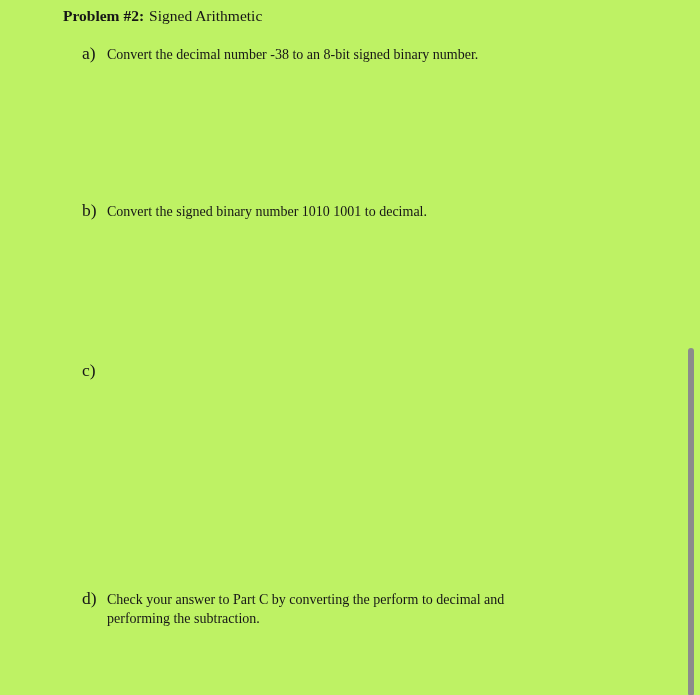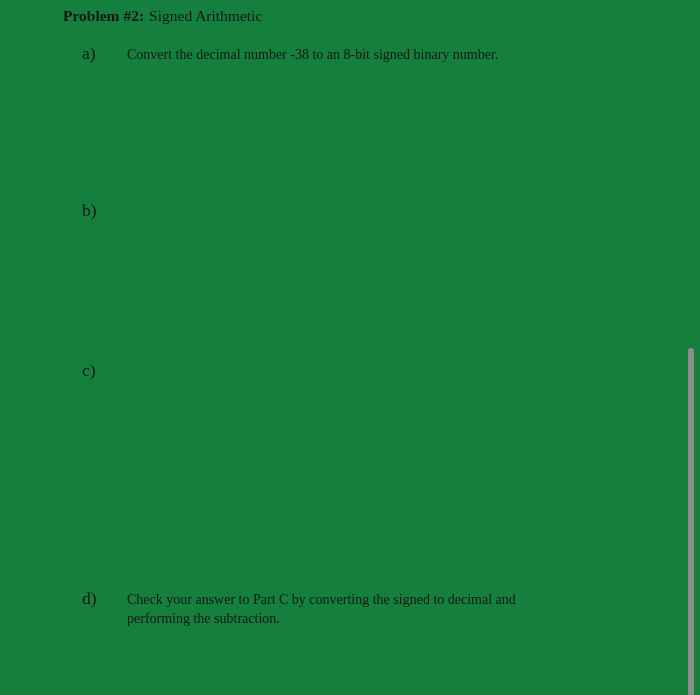--- a/index.html
+++ b/index.html
@@ -8,21 +8,21 @@
     height: 695px;
     background: #fdfdfd;
     overflow: hidden;
     position: relative;
     font-family: "Liberation Serif", "DejaVu Serif", serif;
     color: #161616;
   }
   .page {
     position: absolute;
     inset: 0;
-    background: #15803d;
+    background: #bef264;
   }
   .title {
     position: absolute;
     left: 63px;
     top: 7px;
     font-size: 15.5px;
     white-space: nowrap;
   }
   .title-bold { font-weight: bold; }
   .title-rest { margin-left: 5px; }
@@ -38,21 +38,21 @@
     width: 25px;
     font-size: 17.5px;
     line-height: 18px;
     white-space: nowrap;
   }
   .ptext {
     font-size: 14px;
     line-height: 19px;
     max-width: 505px;
   }
-  .pline { white-space: nowrap; margin-left: 20px; }
+  .pline { white-space: nowrap; }
 
   #part-a { top: 44px; }
   #part-b { top: 201px; }
   #part-c { top: 361px; }
   #part-d { top: 589px; }
 
   .scrollbar-thumb {
     position: absolute;
     left: 688px;
     top: 348px;
@@ -73,31 +73,34 @@
 
   <div class="problem" id="part-a">
     <span class="plabel">a)</span>
     <div class="ptext">
       <div class="pline">Convert the decimal number -38 to an 8-bit signed binary number.</div>
     </div>
   </div>
 
   <div class="problem" id="part-b">
     <span class="plabel">b)</span>
+    <div class="ptext">
+      <div class="pline">Convert the signed binary number 1010 1001 to decimal.</div>
+    </div>
   </div>
 
   <div class="problem" id="part-c">
     <span class="plabel">c)</span>
     <div class="ptext">
     </div>
   </div>
 
   <div class="problem" id="part-d">
     <span class="plabel">d)</span>
     <div class="ptext">
-      <div class="pline">Check your answer to Part C by converting the signed to decimal and</div>
+      <div class="pline">Check your answer to Part C by converting the perform to decimal and</div>
       <div class="pline">performing the subtraction.</div>
     </div>
   </div>
 
   <div class="scrollbar-thumb"></div>
 
 </div>
 
 </body></html>

